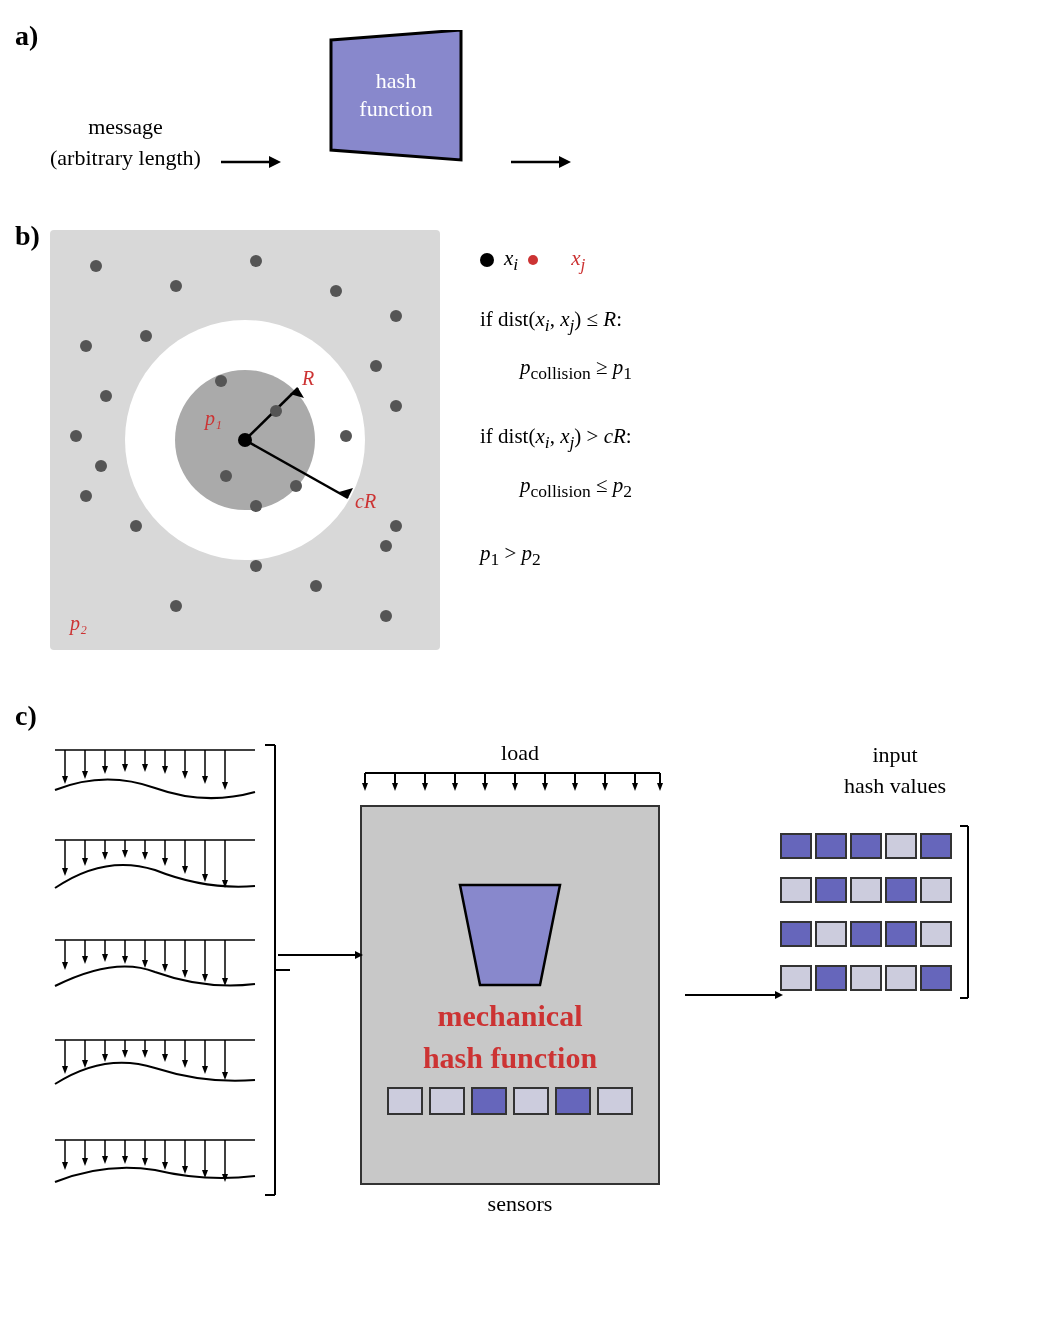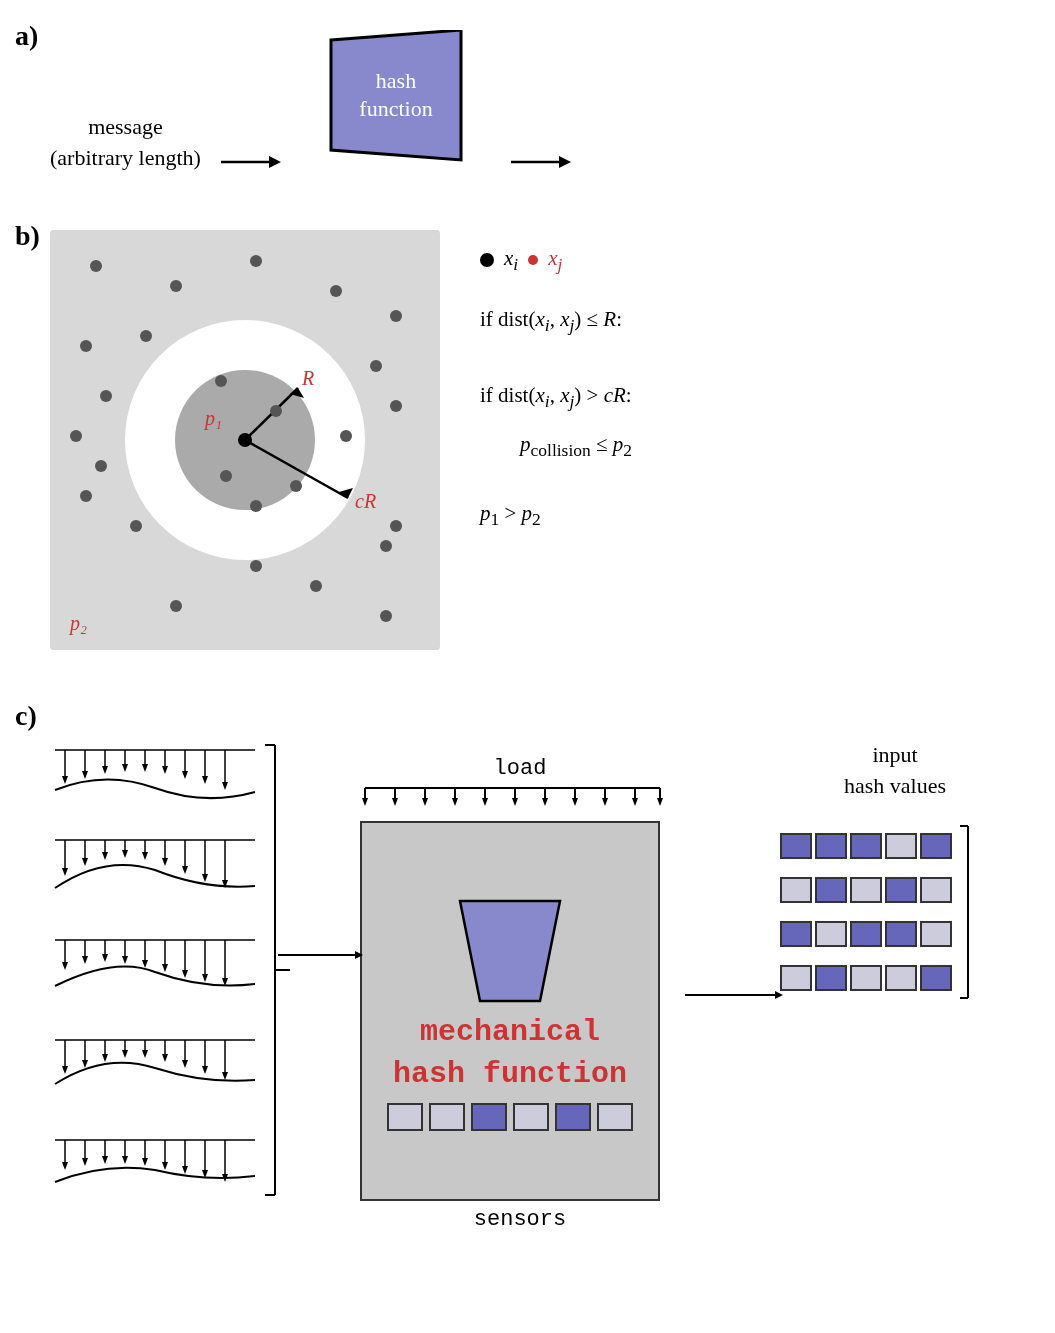--- a/index.html
+++ b/index.html
@@ -149,21 +149,21 @@
       display: inline-block;
     }
     .dot-red {
       width: 10px;
       height: 10px;
       border-radius: 50%;
       background: #cc3333;
       display: inline-block;
     }
 
-    .red-text { color: #cc3333; }
+    .red-text { color: #cc3333; margin-left: 23px; }
 
     .math-line {
       margin: 8px 0;
       font-size: 21px;
     }
     .math-indent {
       margin-left: 40px;
       font-size: 21px;
     }
 
@@ -196,25 +196,24 @@
     }
     .input-signal-label {
       font-size: 22px;
       text-align: center;
       margin-bottom: 10px;
     }
 
     
     .mech-box-area {
       position: absolute;
-      top: 56px;
+      top: 40px;
       left: 360px;
       width: 320px;
       height: 480px;
-      font-family: Liberation Mono, monospace;
     }
     .load-label {
       font-size: 22px;
       text-align: center;
       margin-bottom: 5px;
     }
     .mech-outer-box {
       width: 300px;
       height: 380px;
       background: #c8c8c8;
@@ -373,20 +372,23 @@
     <div class="lsh-legend">
       <span class="dot-black"></span>
       <span style="font-size:21px;font-style:italic;">x<sub>i</sub></span>
       <span class="dot-red"></span>
       <span style="font-size:21px;font-style:italic;" class="red-text">x<sub>j</sub></span>
     </div>
 
     <div class="math-line">
       if dist(<i>x<sub>i</sub></i>, <i>x<sub>j</sub></i>) ≤ <i>R</i>:
     </div>
+    <div class="math-indent">
+      <i>p</i><sub>collision</sub> ≥ <i>p</i><sub>1</sub>
+    </div>
 
     <div style="height:20px;"></div>
 
     <div class="math-line">
       if dist(<i>x<sub>i</sub></i>, <i>x<sub>j</sub></i>) &gt; <i>cR</i>:
     </div>
     <div class="math-indent">
       <i>p</i><sub>collision</sub> ≤ <i>p</i><sub>2</sub>
     </div>
 

